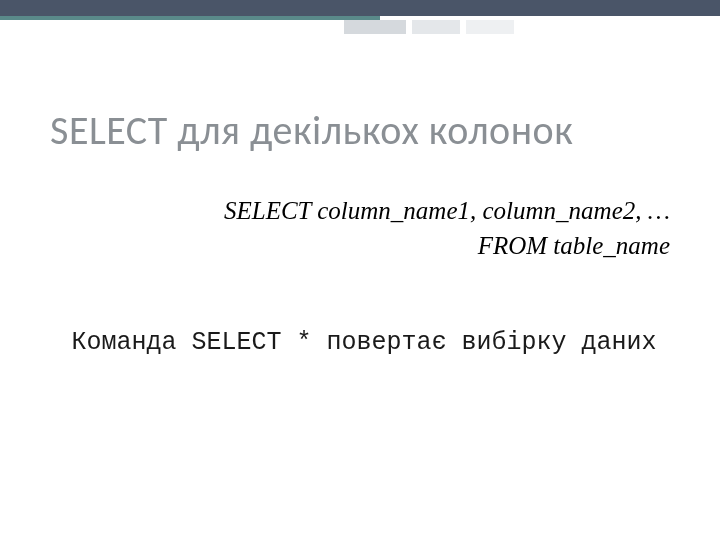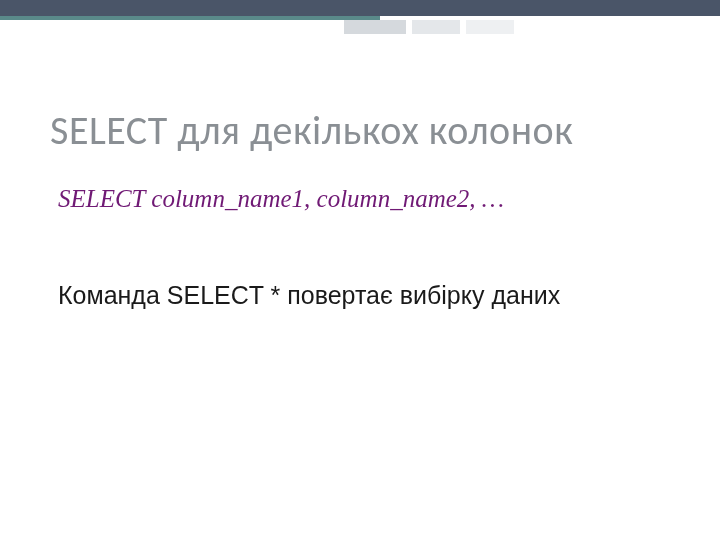--- a/index.html
+++ b/index.html
@@ -54,50 +54,53 @@
       background: #eef0f2;
     }
     .content {
       padding: 90px 50px 0 50px;
     }
     .slide-title {
       font-family: Calibri, Arial, sans-serif;
       font-size: 40px;
       font-weight: 400;
       color: #8a8f94;
-      margin-bottom: 26px;
+      margin-bottom: 38px;
       letter-spacing: 0.5px;
     }
     .syntax-line {
       font-family: Georgia, 'Times New Roman', serif;
       font-style: italic;
       font-size: 25px;
-      color: #701a75;
+      color: #000000;
       line-height: 1.4;
       margin-left: 8px;
+      text-align: right;
     }
     .explanation {
-      font-family: Liberation Sans, sans-serif;
+      font-family: Liberation Mono, monospace;
       font-size: 25px;
       color: #1a1a1a;
       line-height: 1.4;
       margin-top: 62px;
       margin-left: 8px;
+      text-align: center;
     }
   </style>
 </head>
 <body>
 
 <div class="top-bar"></div>
 <div class="accent-line left"></div>
 <div class="decorative-blocks">
   <div class="block b1"></div>
   <div class="block b2"></div>
   <div class="block b3"></div>
 </div>
 
 <div class="content">
   <h1 class="slide-title">SELECT для декількох колонок</h1>
   <div class="syntax-line">SELECT column_name1, column_name2, …</div>
+  <div class="syntax-line">FROM table_name</div>
   <div class="explanation">
     <div>Команда SELECT * повертає вибірку даних</div>
   </div>
 </div>
 
 </body></html>

